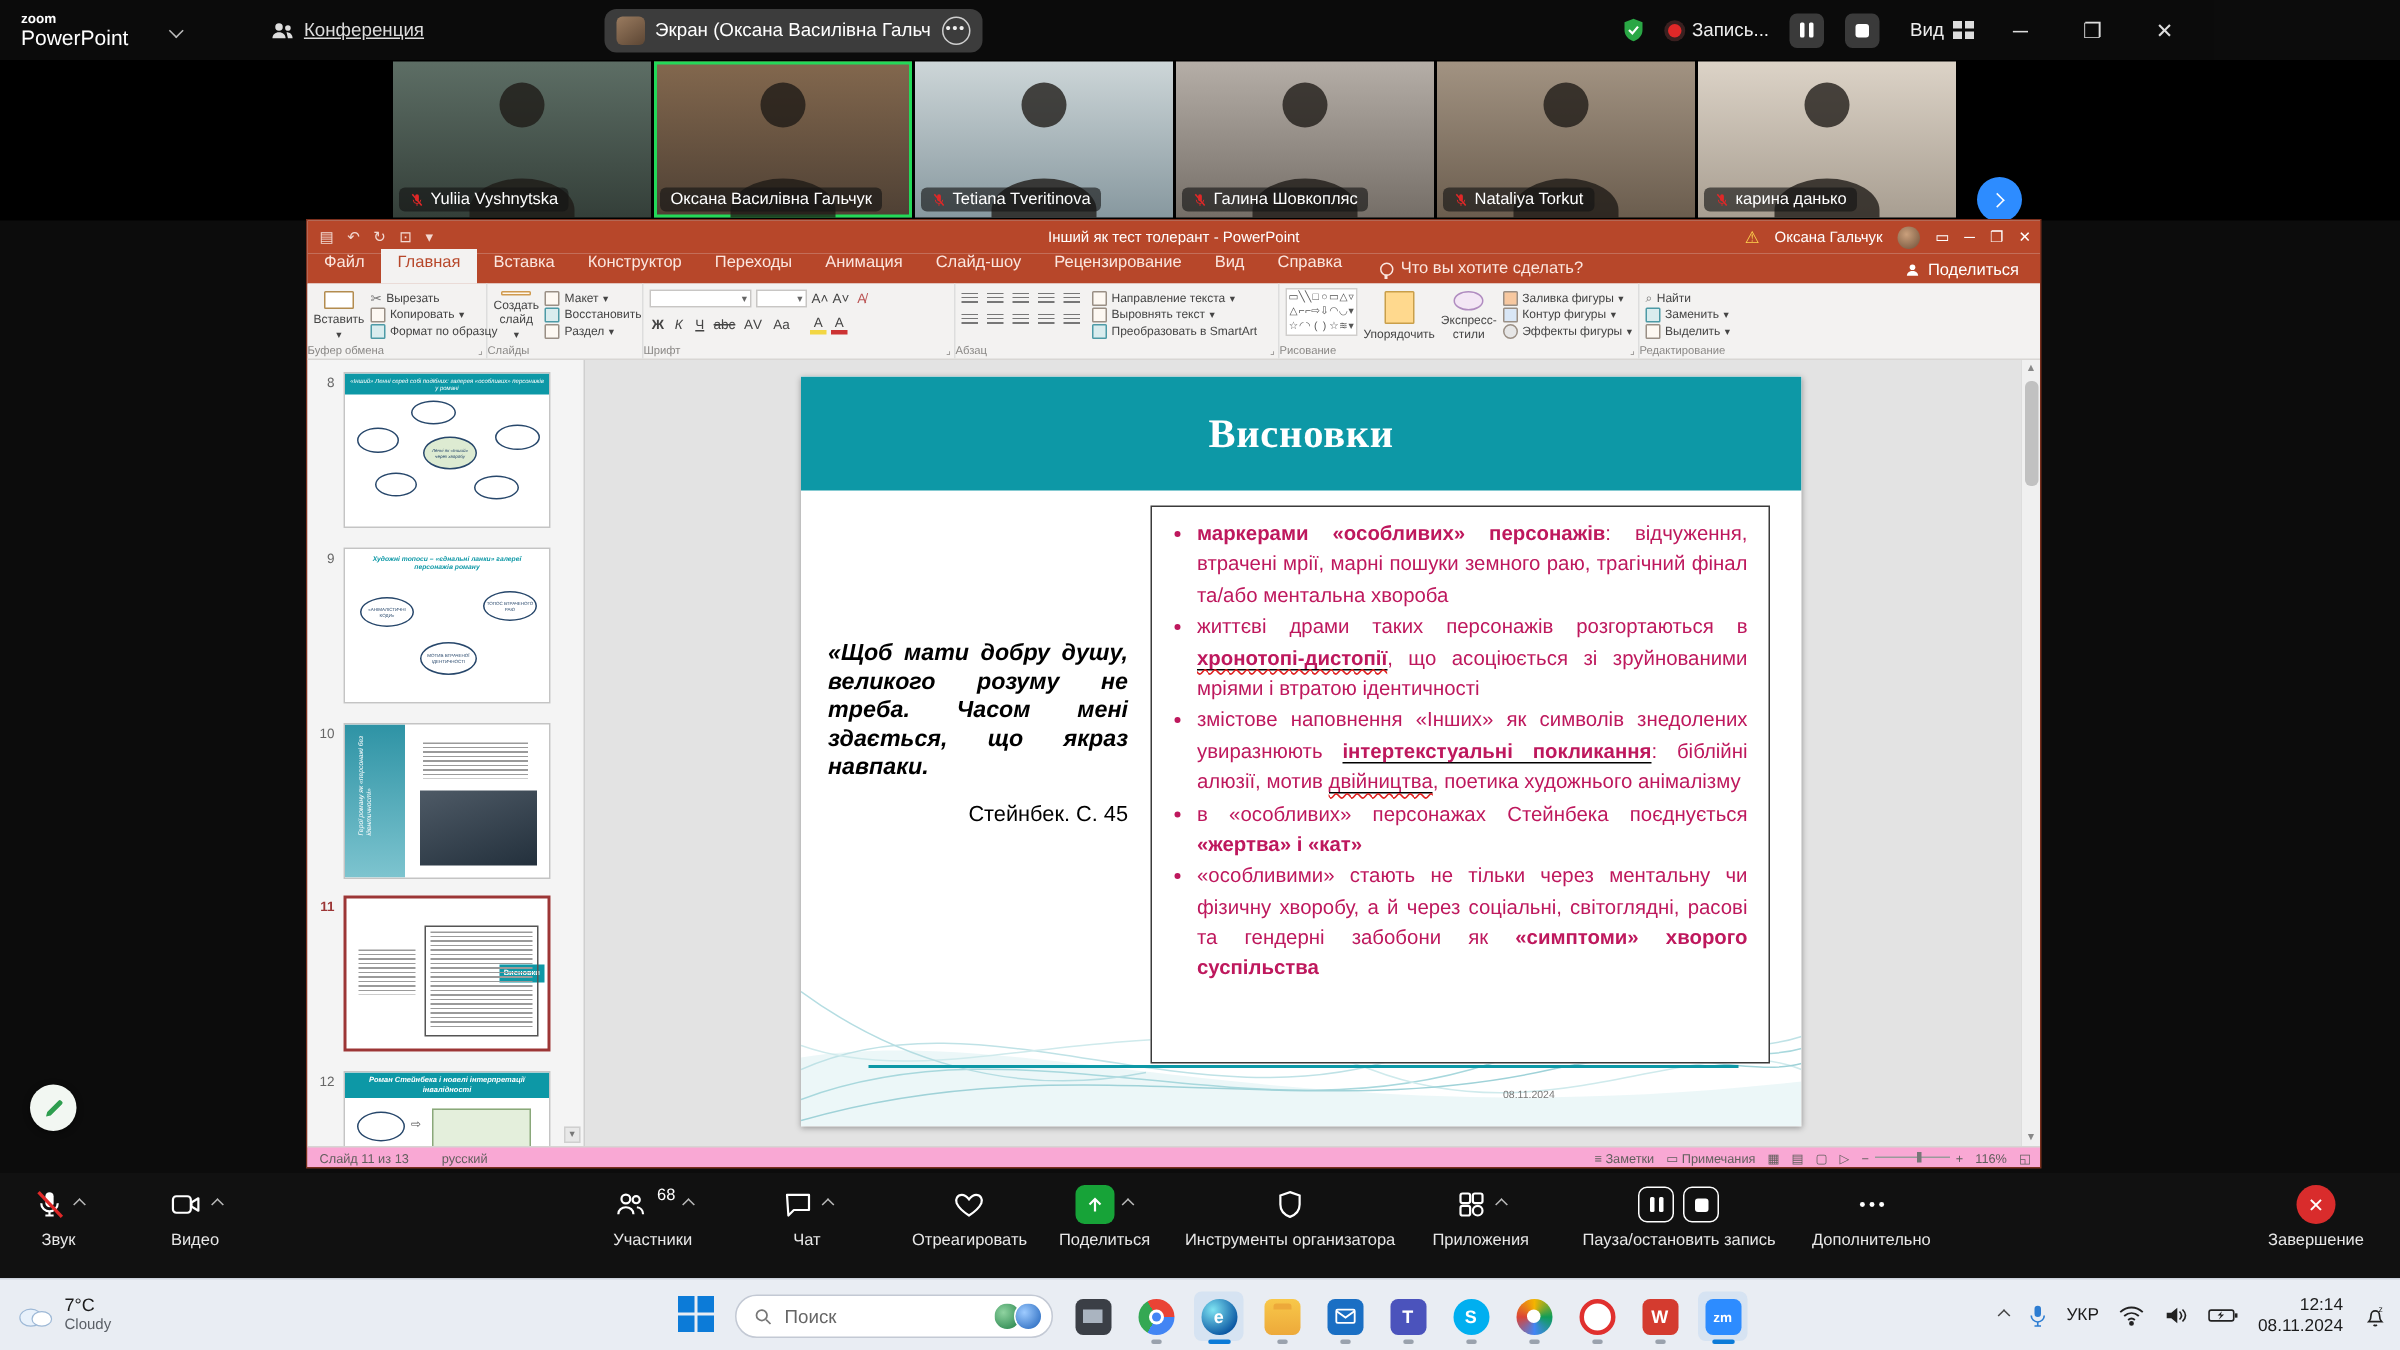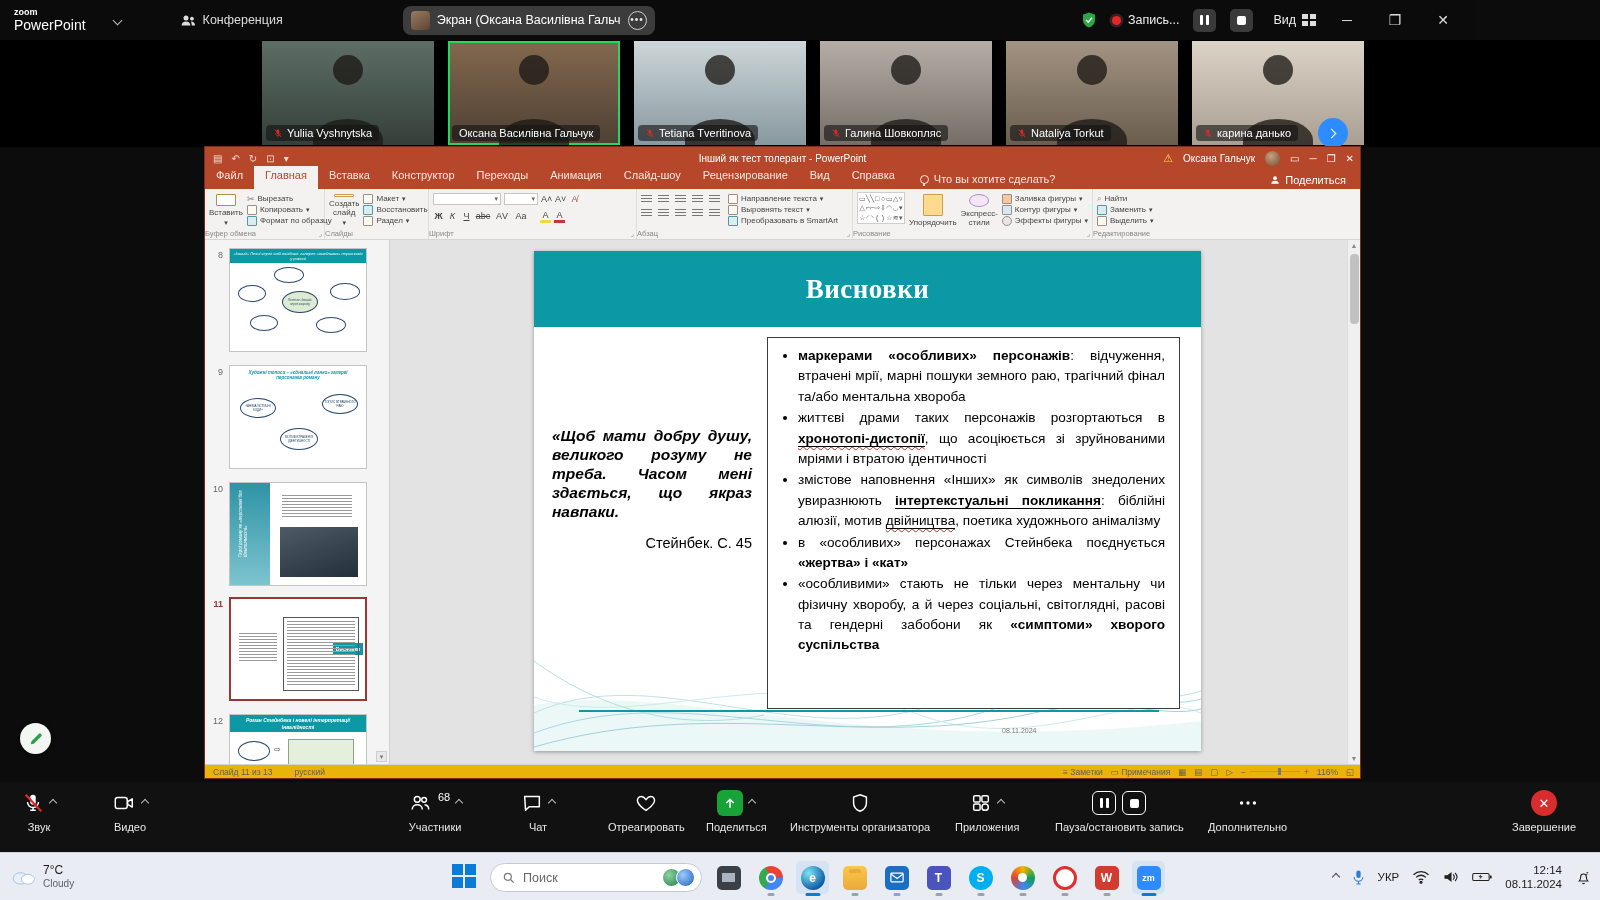--- a/index.html
+++ b/index.html
@@ -6,41 +6,41 @@
   *{box-sizing:border-box;font-family:"Liberation Sans",sans-serif;}
   .screen{position:relative;width:1600px;height:900px;background:#0c0c0c;overflow:hidden;}
 
   
   .ztop{position:absolute;left:0;top:0;width:1476px;height:40px;background:#0b0b0b;display:flex;align-items:center;color:#eee;}
   .brand{margin-left:14px;line-height:1;}
   .brand .b1{font-size:9px;font-weight:bold;color:#fff;}
   .brand .b2{font-size:14px;color:#fff;margin-top:1px;}
   .chev{width:7px;height:7px;border-right:1.6px solid #bbb;border-bottom:1.6px solid #bbb;display:inline-block;}
   .chev.down{transform:rotate(45deg);}
-  .ztab{display:flex;align-items:center;gap:7px;font-size:12.5px;color:#ddd;margin-left:60px;}
+  .ztab{display:flex;align-items:center;gap:7px;font-size:12.5px;color:#ddd;margin-left:60px;text-decoration:underline;}
   .zpill{display:flex;align-items:center;gap:7px;background:#3c3c3c;border-radius:8px;height:29px;padding:0 8px;margin-left:120px;font-size:12.5px;color:#fff;}
   .zpill .thumb{width:19px;height:19px;border-radius:4px;background:linear-gradient(145deg,#9a7b5f,#5c4634);}
   .zpill .dots{width:19px;height:19px;border:1.4px solid #cfcfcf;border-radius:50%;display:flex;align-items:center;justify-content:center;font-size:10px;color:#eee;letter-spacing:1px;line-height:0;}
   .zright{position:absolute;right:0;top:0;height:40px;display:flex;align-items:center;gap:14px;padding-right:16px;}
   .rec{display:flex;align-items:center;gap:7px;font-size:12.5px;color:#eee;}
   .recdot{width:9px;height:9px;border-radius:50%;background:#e02828;box-shadow:0 0 0 2.5px #3a2020;}
   .recbtn{width:23px;height:23px;background:#3a3a3a;border-radius:5px;display:flex;align-items:center;justify-content:center;}
   .pause-g{display:flex;gap:3px;}
   .pause-g i{width:3px;height:10px;background:#fff;border-radius:1px;}
   .stop-g{width:9px;height:9px;background:#fff;border-radius:2px;}
   .viewgrid{width:14px;height:12px;background:
      linear-gradient(#ddd,#ddd) 0 0/6px 5px no-repeat,
      linear-gradient(#ddd,#ddd) 8px 0/6px 5px no-repeat,
      linear-gradient(#ddd,#ddd) 0 7px/6px 5px no-repeat,
      linear-gradient(#ddd,#ddd) 8px 7px/6px 5px no-repeat;}
   .winbtn{color:#ddd;font-size:14px;width:34px;text-align:center;}
 
   
   .strip{position:absolute;left:0;top:40px;width:1600px;height:107px;background:#000;}
-  .tiles{position:absolute;left:262px;top:1px;display:flex;gap:14px;}
+  .tiles{position:absolute;left:262px;top:1px;display:flex;gap:2px;}
   .tile{position:relative;width:172px;height:104px;overflow:hidden;background:#333;}
   .tile.active{outline:2px solid #23d959;outline-offset:-2px;}
   .t1{background:linear-gradient(180deg,#5d6e65,#343f39);}
   .t2{background:linear-gradient(180deg,#83684e,#4e4034);}
   .t3{background:linear-gradient(180deg,#cdd6d8,#87989f);}
   .t4{background:linear-gradient(180deg,#b5aea7,#756e67);}
   .t5{background:linear-gradient(180deg,#a3English93,#6b5d4e);background:linear-gradient(180deg,#a29382,#6b5d4e);}
   .t6{background:linear-gradient(180deg,#dcd3c7,#a89e91);}
   .sil{position:absolute;left:0;top:0;width:100%;height:100%;}
   .sil::before{content:"";position:absolute;left:50%;top:14px;transform:translateX(-50%);width:30px;height:30px;border-radius:50%;background:rgba(30,26,22,.78);}
@@ -101,32 +101,32 @@
   .vthumb{position:absolute;left:2px;top:14px;width:9px;height:70px;background:#c1c1c1;border-radius:4px;}
 
   
   .slide{position:absolute;left:144px;top:11px;width:667px;height:500px;background:#fff;box-shadow:0 1px 4px rgba(0,0,0,.35);overflow:hidden;}
   .shead{position:absolute;left:0;top:0;width:100%;height:76px;background:#0d98a6;display:flex;align-items:center;justify-content:center;}
   .shead h1{margin:0;color:#fff;font-family:"Liberation Serif",serif;font-size:27px;font-weight:bold;letter-spacing:.5px;}
   .quote{position:absolute;left:18px;top:176px;width:200px;font-family:"Liberation Serif",serif;font-size:15.5px;font-weight:bold;font-style:italic;text-align:justify;color:#000;line-height:1.22;}
   .quote p{margin:0 0 13px;}
   .qattr{font-style:normal;font-weight:normal;text-align:right;font-size:14.5px;margin-top:4px;}
   .bbox{position:absolute;left:233px;top:86px;width:413px;height:372px;border:1.5px solid #3b3b3b;background:#fff;padding:8px 14px 6px 10px;}
-  .bbox ul{margin:0;padding-left:20px;font-family:"Liberation Serif",serif;font-size:13.6px;line-height:1.5;text-align:justify;color:#000000;}
+  .bbox ul{margin:0;padding-left:20px;font-family:"Liberation Serif",serif;font-size:13.6px;line-height:1.5;text-align:justify;color:#be185d;}
   .bbox li{margin-bottom:1px;}
   .b{font-weight:bold;}
   .bu{font-weight:bold;border-bottom:1.4px solid #000;}
   .u{border-bottom:1.4px solid #000;}
   .sp{text-decoration:underline;text-decoration-style:wavy;text-decoration-color:#e02020;text-decoration-thickness:1px;text-underline-offset:3px;}
   .tealline{position:absolute;left:45px;top:459px;width:580px;height:2px;background:#0d98a6;}
   .sdate{position:absolute;left:468px;top:476px;font-size:7px;color:#777;}
   .waves{position:absolute;left:0;bottom:0;}
 
   
-  .pstatus{position:absolute;left:0;bottom:0;width:100%;height:14px;background:#eab308;border-top:1px solid #d6d4d2;display:flex;align-items:center;font-size:8.5px;color:#605e5c;}
+  .pstatus{position:absolute;left:0;bottom:0;width:100%;height:14px;background:#f9a8d4;border-top:1px solid #d6d4d2;display:flex;align-items:center;font-size:8.5px;color:#605e5c;}
   .pstatus .lft{margin-left:8px;display:flex;gap:22px;}
   .pstatus .rgt{position:absolute;right:6px;display:flex;align-items:center;gap:8px;}
   .zslider{display:flex;align-items:center;gap:4px;}
   .ztrack{width:50px;height:1px;background:#9a9a9a;position:relative;}
   .zknob{position:absolute;left:28px;top:-3px;width:3px;height:7px;background:#777;}
 
   
   .pen{position:absolute;left:20px;top:723px;width:31px;height:31px;border-radius:50%;background:#f2f7f2;box-shadow:0 1px 4px rgba(0,0,0,.5);display:flex;align-items:center;justify-content:center;}
 
   

